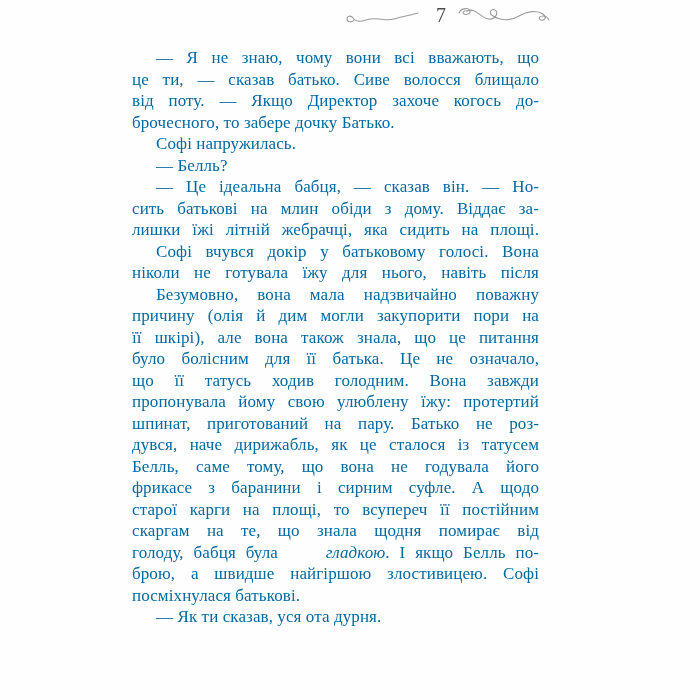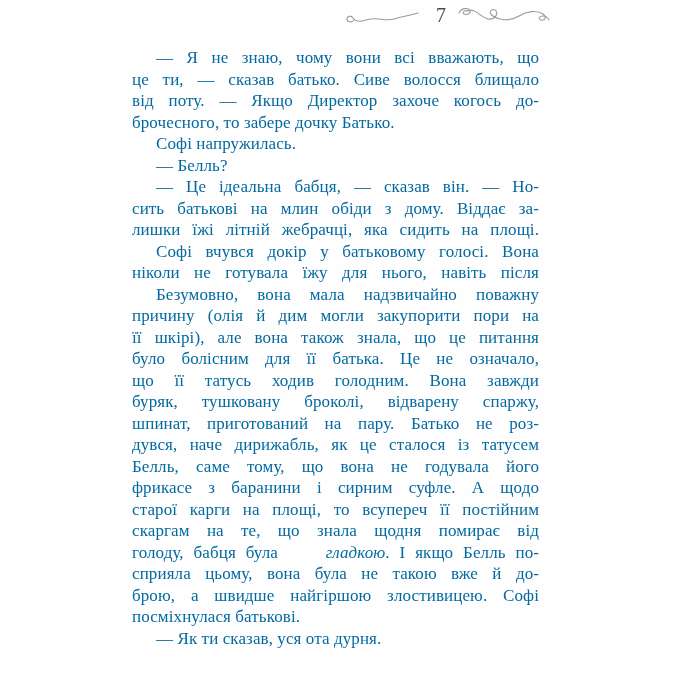--- a/index.html
+++ b/index.html
@@ -109,27 +109,26 @@
       <div class="line indent just"><span>— Це ідеальна бабця, — сказав він. — Но-</span></div>
       <div class="line just"><span>сить батькові на млин обіди з дому. Віддає за-</span></div>
       <div class="line just"><span>лишки їжі літній жебрачці, яка сидить на площі.</span></div>
       <div class="line indent just"><span>Софі вчувся докір у батьковому голосі. Вона</span></div>
       <div class="line just"><span>ніколи не готувала їжу для нього, навіть після</span></div>
       <div class="line indent just"><span>Безумовно, вона мала надзвичайно поважну</span></div>
       <div class="line just"><span>причину (олія й дим могли закупорити пори на</span></div>
       <div class="line just"><span>її шкірі), але вона також знала, що це питання</span></div>
       <div class="line just"><span>було болісним для її батька. Це не означало,</span></div>
       <div class="line just"><span>що її татусь ходив голодним. Вона завжди</span></div>
-      <div class="line just"><span>буряк, тушковану броколі, відварену спаржу,</span></div>
+      <div class="line just"><span>пропонувала йому свою улюблену їжу: протертий</span></div>
       <div class="line just"><span>шпинат, приготований на пару. Батько не роз-</span></div>
       <div class="line just"><span>дувся, наче дирижабль, як це сталося із татусем</span></div>
       <div class="line just"><span>Белль, саме тому, що вона не годувала його</span></div>
       <div class="line just"><span>фрикасе з баранини і сирним суфле. А щодо</span></div>
       <div class="line just"><span>старої карги на площі, то всупереч її постійним</span></div>
       <div class="line just"><span>скаргам на те, що знала щодня помирає від</span></div>
       <div class="line just"><span>голоду, бабця була </span><span class="em">гладкою</span><span>. І якщо Белль по-</span></div>
-      <div class="line just"><span>сприяла цьому, вона була не такою вже й до-</span></div>
       <div class="line just"><span>брою, а швидше найгіршою злостивицею. Софі</span></div>
       <div class="line"><span>посміхнулася батькові.</span></div>
       <div class="line indent"><span>— Як ти сказав, уся ота дурня.</span></div>
     </div>
 
 </div>
 
 </body></html>

